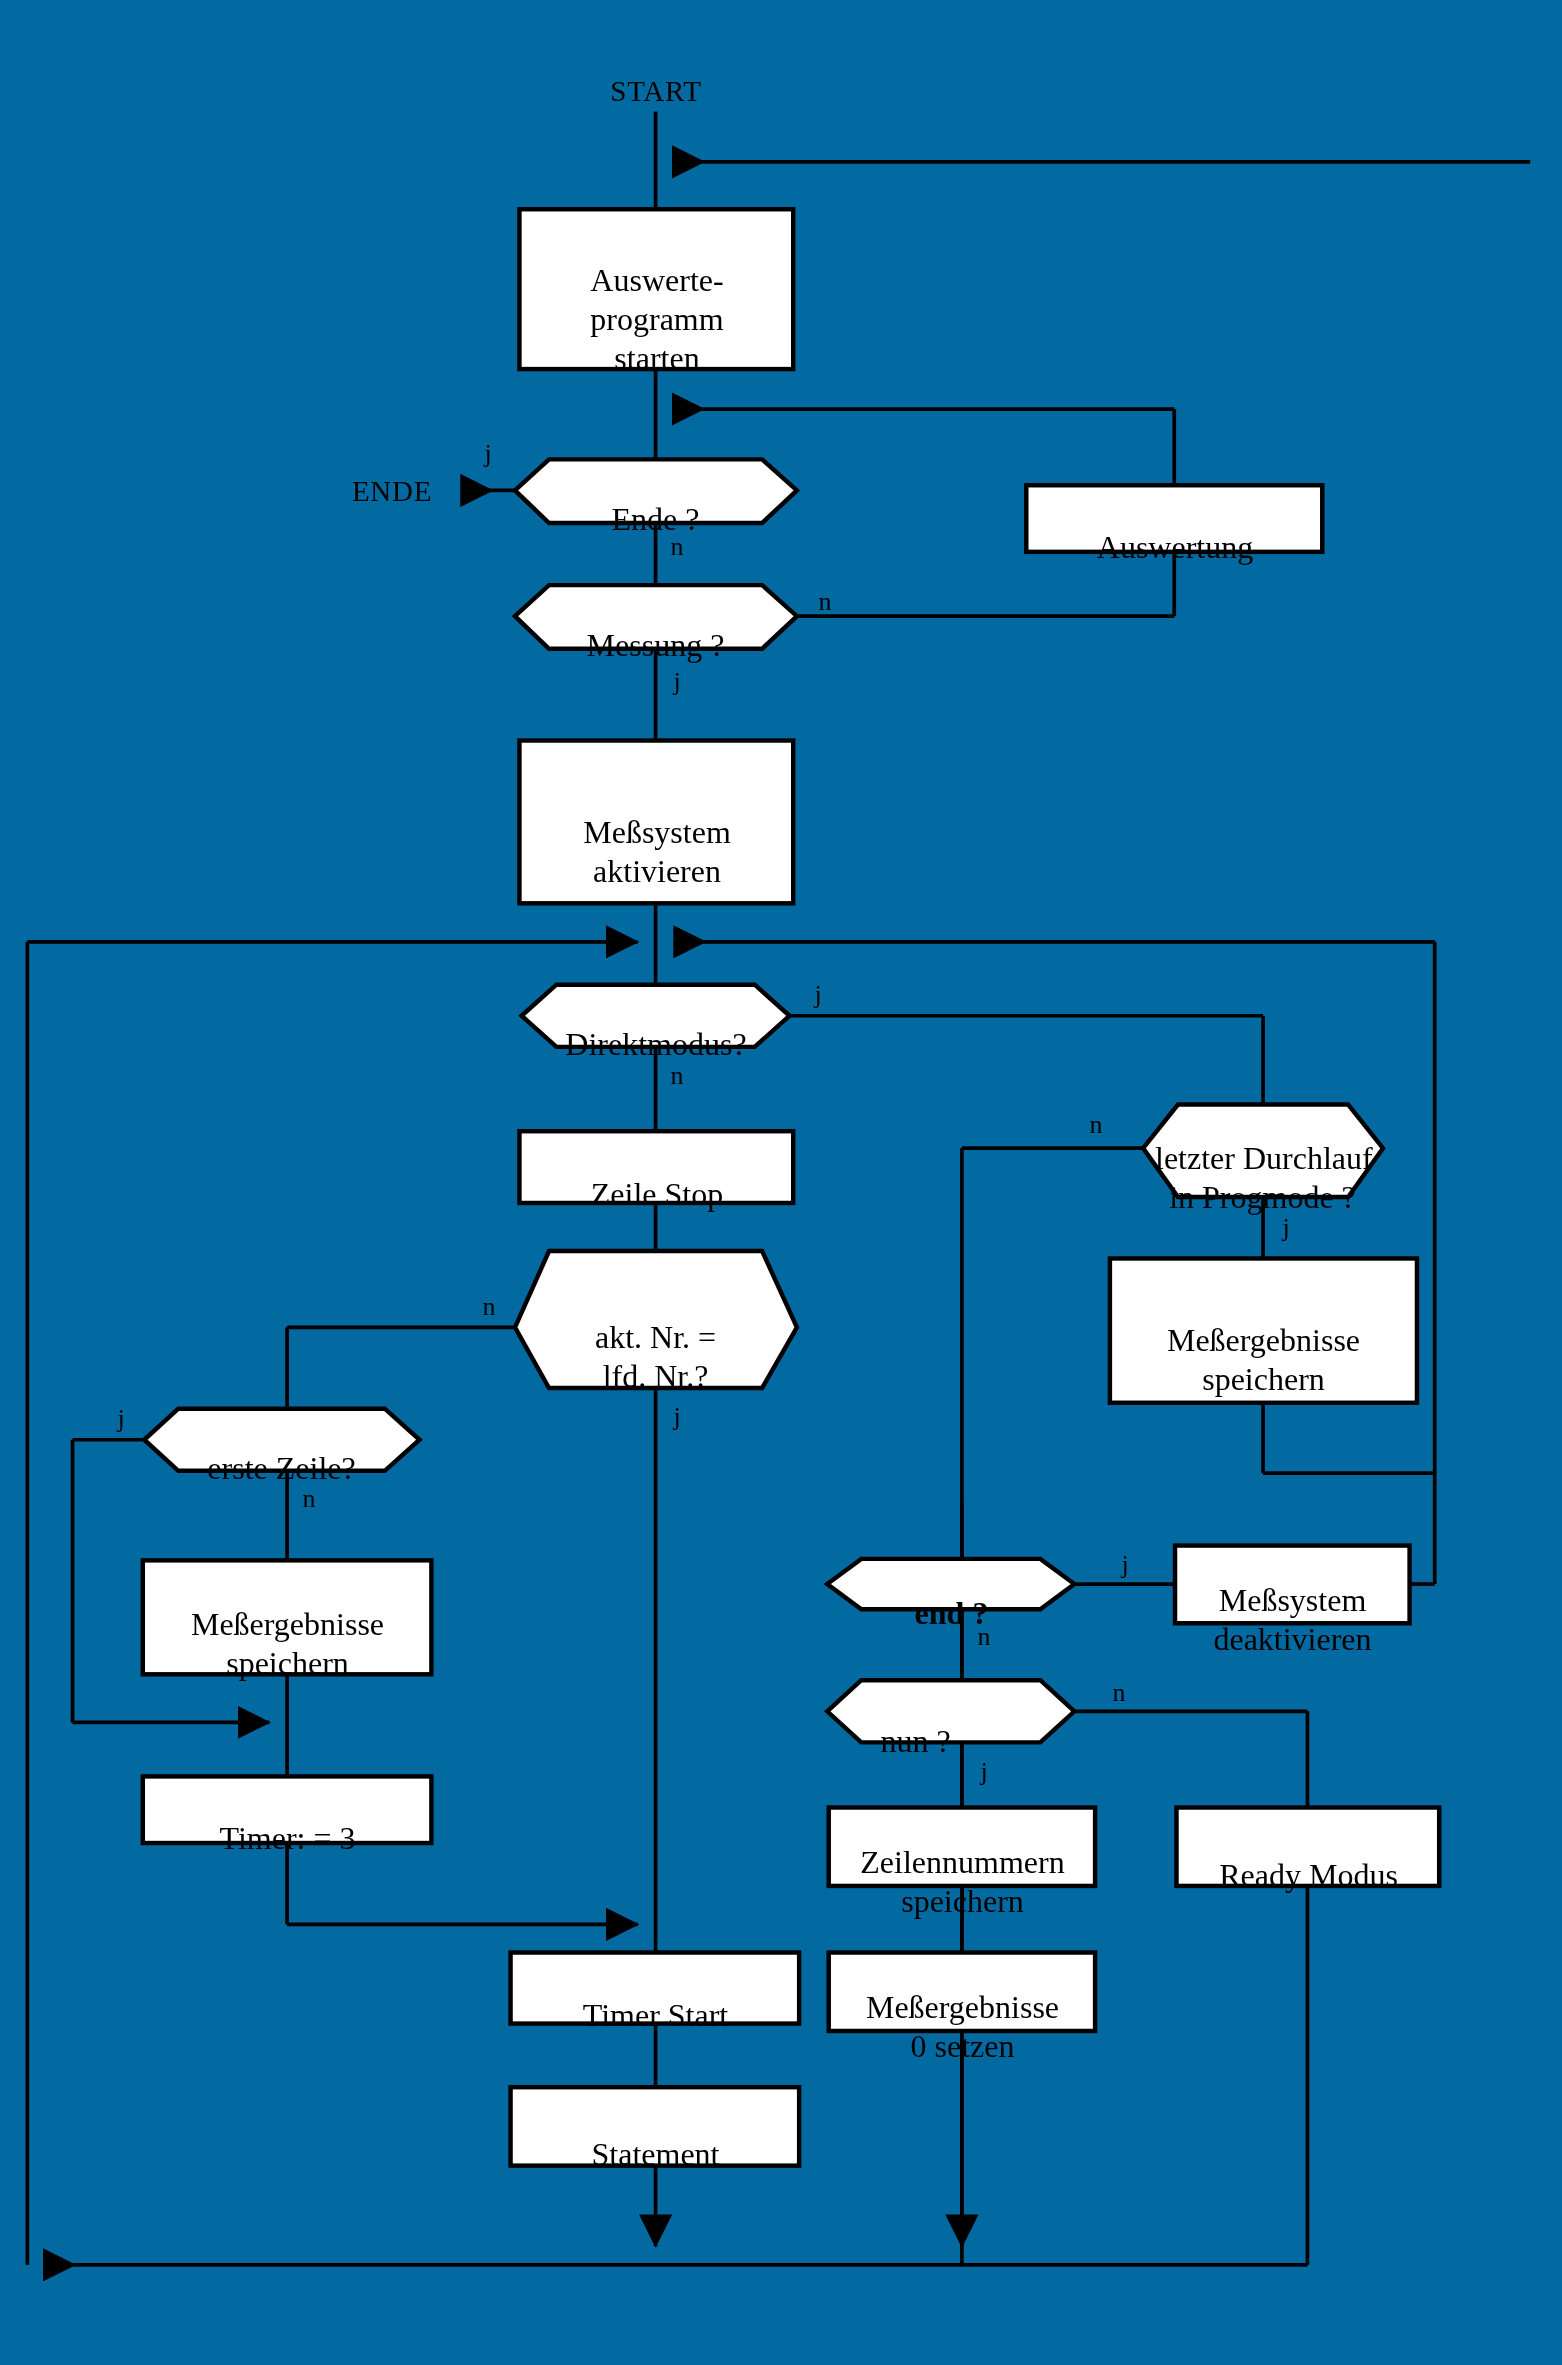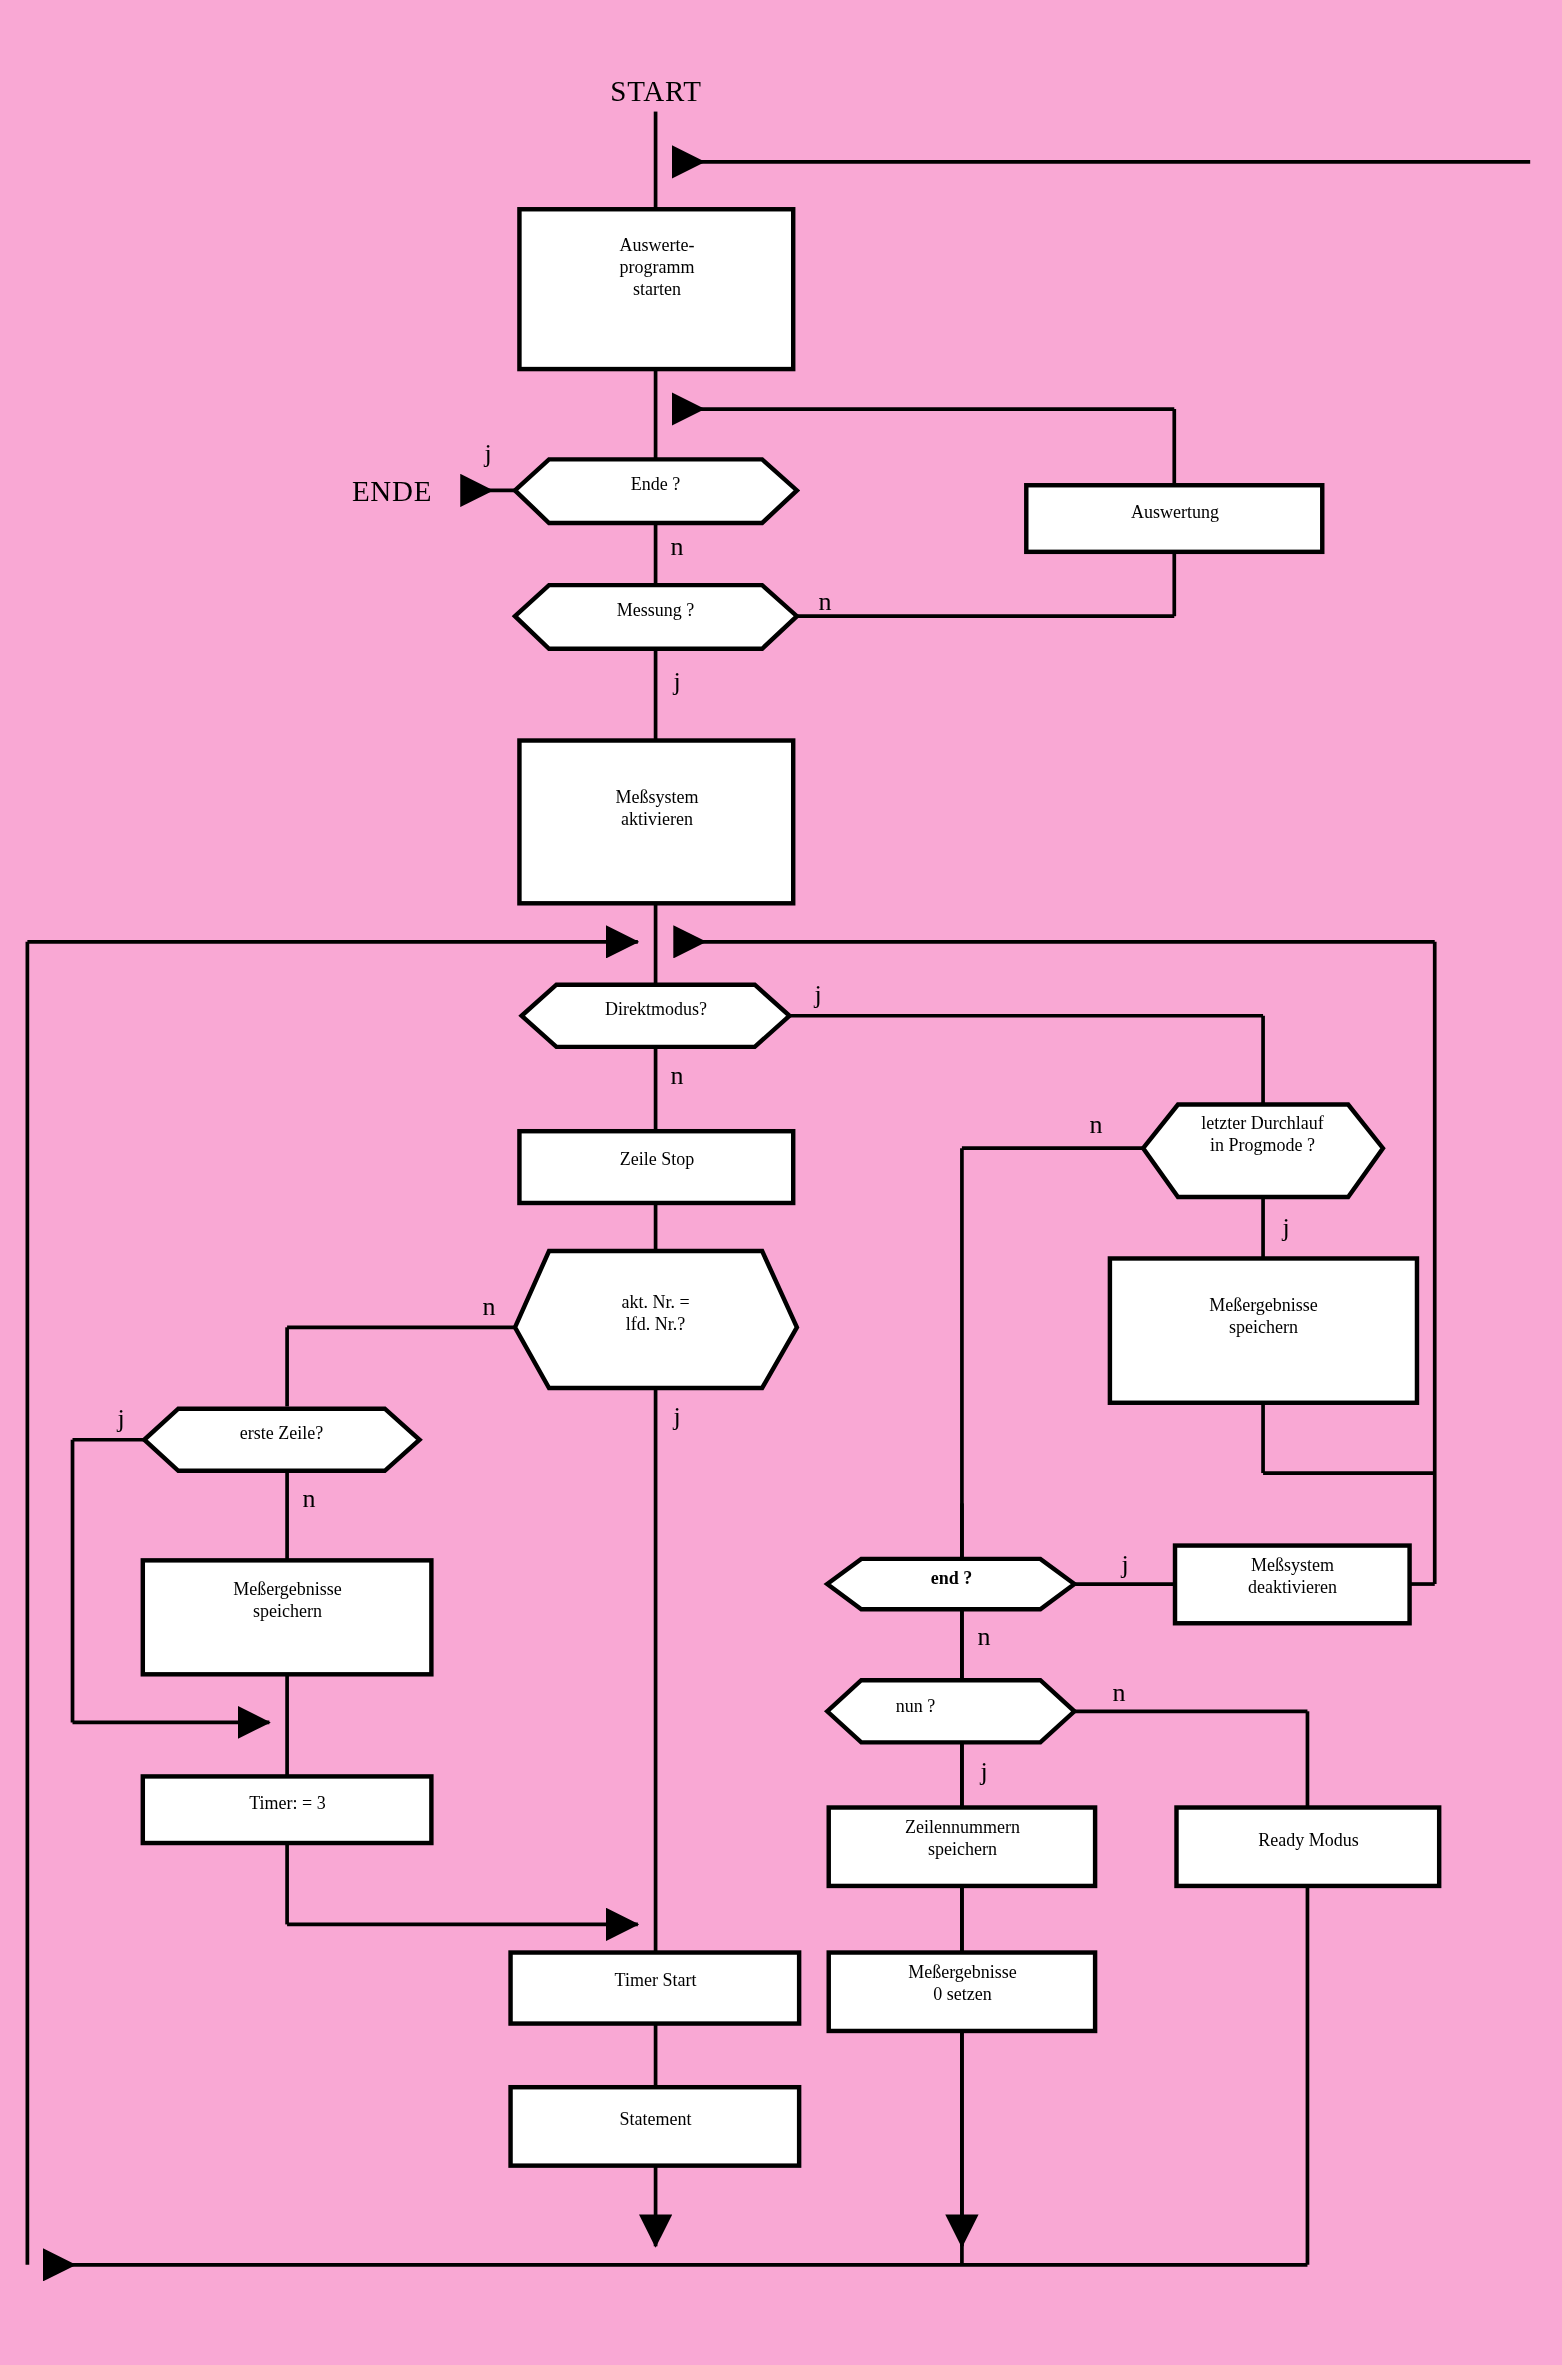--- a/index.html
+++ b/index.html
@@ -1,20 +1,20 @@
 <!DOCTYPE html>
 <html style="font-size:12px"><head>
 <meta charset="utf-8">
 <style>
   html,body{margin:0;padding:0;background:#fff;}
   body{font-family:"Liberation Serif", serif;}
-  #stage{position:relative;width:1562px;height:2366px;background:#f9a8d4;overflow:hidden;}
+  #stage{position:relative;width:1562px;height:2366px;background:#0369a1;overflow:hidden;}
   #stage svg{position:absolute;left:0;top:0;width:1562px;height:2366px;}
   .lbl{position:absolute;font-family:"Liberation Serif", serif;color:#000;white-space:pre;text-align:center;line-height:1.22;}
-  .node-text{font-size:18px;}
+  .node-text{font-size:32px;margin-top:26px;}
   .flag{font-size:26px;}
   .terminal{font-size:29px;letter-spacing:0.7px;}
 </style>
 </head>
 <body>
 
 <div id="stage">
 
   <svg viewBox="0 0 2111 3196" xmlns="http://www.w3.org/2000/svg">
     <defs>

